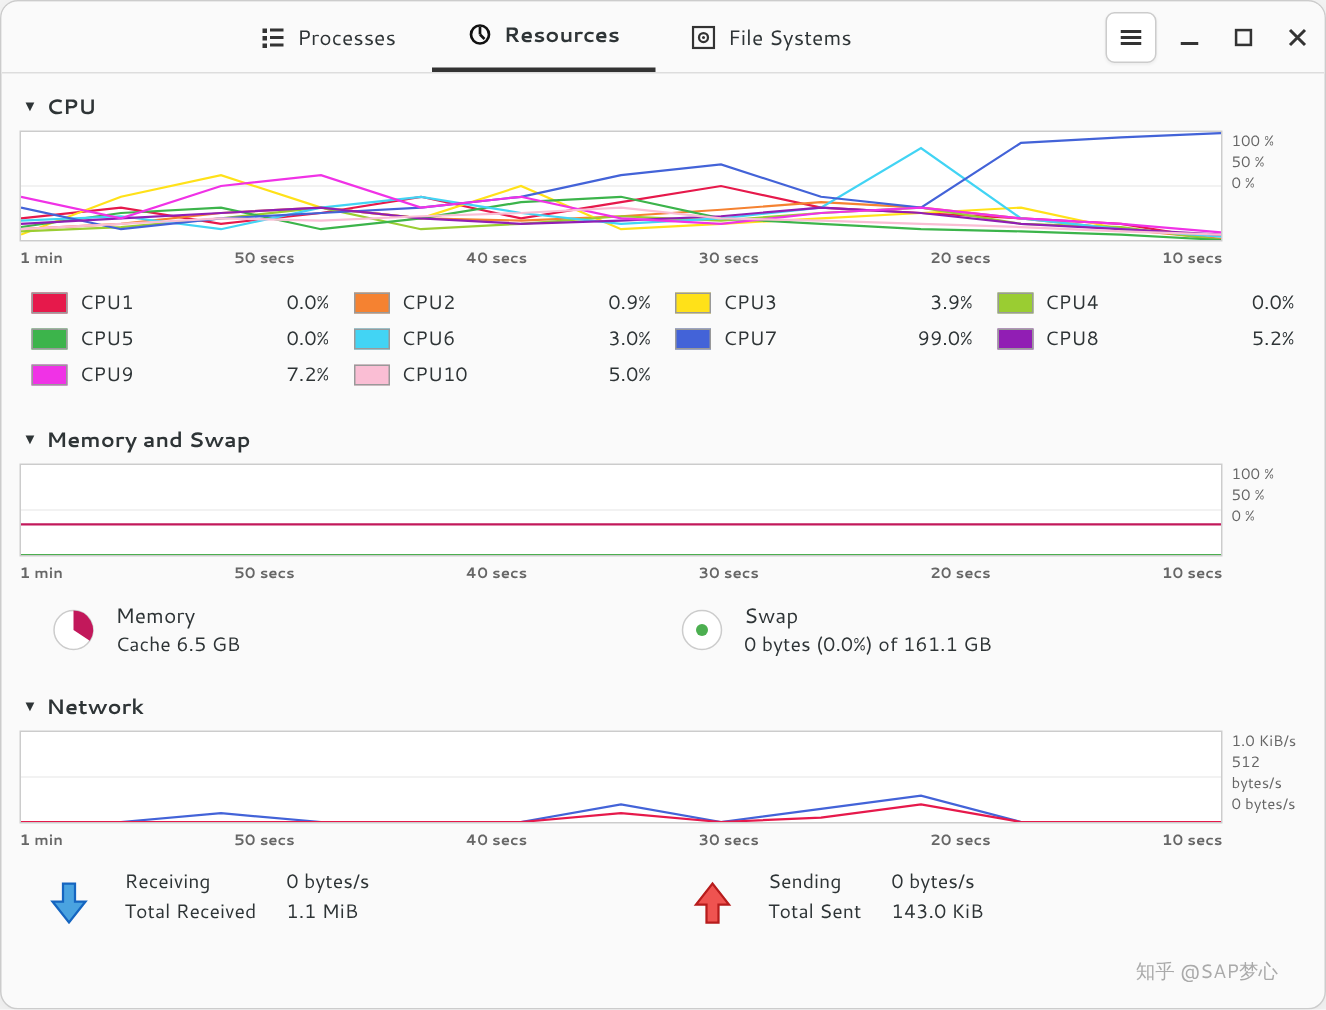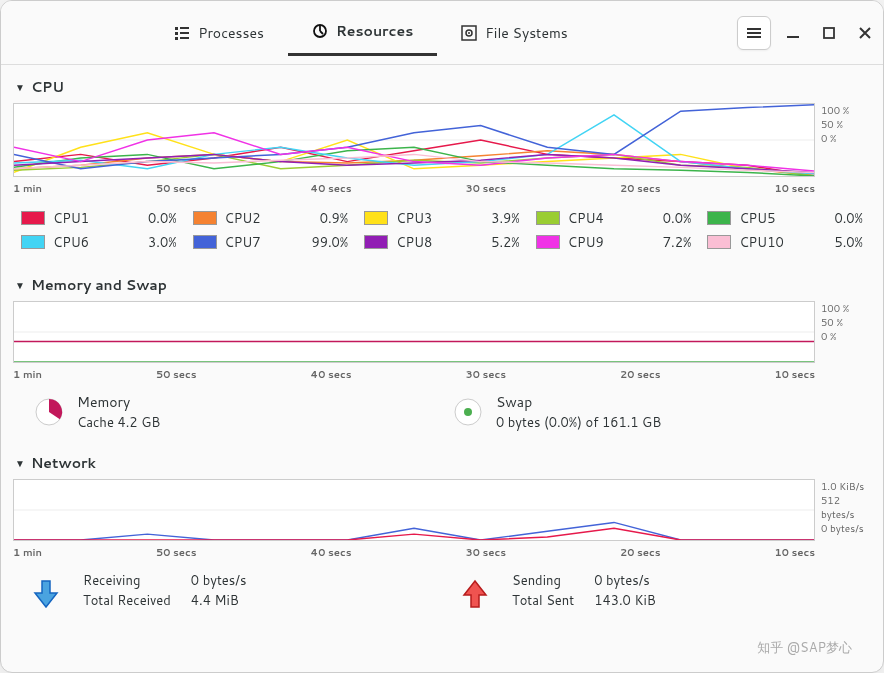--- a/index.html
+++ b/index.html
@@ -1,38 +1,38 @@
 <!DOCTYPE html>
 <html><head>
 <meta charset="utf-8">
 <style>
   * { box-sizing: border-box; margin: 0; padding: 0; }
   body { font-family: "Cantarell", "Ubuntu", sans-serif; font-size: 13px; color: #2e3436; background: #f5f5f5; }
   .window { width: 884px; height: 673px; margin: 0 auto; background: #fafafa; border: 1px solid #ccc; border-radius: 12px; overflow: hidden; display: flex; flex-direction: column; box-shadow: 0 4px 20px rgba(0,0,0,0.08); }
-  .titlebar { height: 64px; background: #fafafa; border-bottom: 1px solid #ddd; display: flex; align-items: center; padding: 0 4px; }
+  .titlebar { height: 48px; background: #fafafa; border-bottom: 1px solid #ddd; display: flex; align-items: center; padding: 0 4px; }
   .tabs { flex: 1; display: flex; justify-content: center; gap: 0; }
   .tab { display: flex; align-items: center; gap: 8px; padding: 0 24px; height: 46px; cursor: pointer; color: #2e3436; font-size: 14px; }
   .tab.active { font-weight: 700; border-bottom: 3px solid #333; }
   .tab-icon { width: 16px; height: 16px; display: inline-flex; align-items: center; justify-content: center; }
   .win-controls { display: flex; gap: 8px; align-items: center; }
   .menubtn { width: 34px; height: 34px; border: 1px solid #ccc; border-radius: 6px; background: #fff; display: flex; align-items: center; justify-content: center; cursor: pointer; box-shadow: 0 1px 2px rgba(0,0,0,0.05); }
   .winbtn { width: 28px; height: 28px; display: flex; align-items: center; justify-content: center; cursor: pointer; color: #333; font-weight: bold; font-size: 14px; }
   .content { flex: 1; overflow-y: auto; padding: 6px 12px 12px 12px; }
   .section { margin-bottom: 8px; }
   .section-header { display: flex; align-items: center; gap: 6px; font-weight: 700; font-size: 14px; padding: 6px 2px; cursor: pointer; }
   .triangle { font-size: 10px; color: #2e3436; }
   .chart-outer { display: flex; }
   .chart { flex: 1; border: 1px solid #ccc; background: #fff; position: relative; overflow: hidden; }
   .chart.cpu { height: 74px; }
   .chart.mem { height: 62px; }
   .chart.net { height: 62px; }
   .yaxis { width: 56px; display: flex; flex-direction: column; justify-content: space-between; padding-left: 6px; font-size: 10px; color: #666; }
   .yaxis.three { justify-content: flex-start; }
   .xaxis { display: flex; justify-content: space-between; font-size: 10px; color: #666; padding: 4px 56px 4px 0; font-weight: bold; }
-  .cpu-legend { display: grid; grid-template-columns: repeat(5, 1fr); gap: 6px 16px; padding: 10px 8px; }
+  .cpu-legend { display: grid; grid-template-columns: repeat(4, 1fr); gap: 6px 16px; padding: 10px 8px; }
   .cpu-item { display: flex; align-items: center; gap: 8px; }
   .swatch { width: 24px; height: 14px; border: 1px solid #999; }
   .cpu-name { flex: 1; font-size: 13px; }
   .cpu-val { font-size: 13px; }
   .mem-row { display: flex; padding: 8px 20px; gap: 20px; }
   .mem-block { display: flex; gap: 12px; align-items: center; flex: 1; }
   .pie { width: 32px; height: 32px; }
   .mem-text { font-size: 13px; line-height: 1.4; }
   .mem-title { font-size: 14px; }
   .net-row { display: flex; padding: 8px 20px; gap: 40px; }
@@ -229,21 +229,21 @@
           <span>10 secs</span>
         </div>
       <div class="mem-row">
         <div class="mem-block">
           <svg class="pie" viewBox="0 0 32 32">
             <circle cx="16" cy="16" r="13" fill="#fff" stroke="#ccc" stroke-width="1"></circle>
             <path id="mem-pie" fill="#c2185b" d="M 16 16 L 16 3 A 13 13 0 0 1 26.843019636971228 23.17139631816959 Z"></path>
           </svg>
           <div class="mem-text">
             <div class="mem-title">Memory</div>
-            <div>Cache 4.2 GB</div>
+            <div>Cache 6.5 GB</div>
           </div>
         </div>
         <div class="mem-block">
           <svg class="pie" viewBox="0 0 32 32">
             <circle cx="16" cy="16" r="13" fill="#fff" stroke="#ccc" stroke-width="1"></circle>
             <circle cx="16" cy="16" r="4" fill="#4caf50"></circle>
           </svg>
           <div class="mem-text">
             <div class="mem-title">Swap</div>
             <div>0 bytes (0.0%) of 161.1 GB</div>
@@ -281,21 +281,21 @@
         </div>
       <div class="net-row">
         <div class="net-block">
           <svg class="arrow" viewBox="0 0 26 30">
             <path d="M9 2 H17 V14 H24 L13 28 L2 14 H9 Z" fill="#4aa3e0" stroke="#1565c0" stroke-width="1.5"></path>
           </svg>
           <div class="net-grid">
             <span>Receiving</span>
             <span>0 bytes/s</span>
             <span>Total Received</span>
-            <span>4.4 MiB</span>
+            <span>1.1 MiB</span>
           </div>
         </div>
         <div class="net-block">
           <svg class="arrow" viewBox="0 0 26 30">
             <path d="M9 28 H17 V16 H24 L13 2 L2 16 H9 Z" fill="#ef5350" stroke="#b71c1c" stroke-width="1.5"></path>
           </svg>
           <div class="net-grid">
             <span>Sending</span>
             <span>0 bytes/s</span>
             <span>Total Sent</span>

